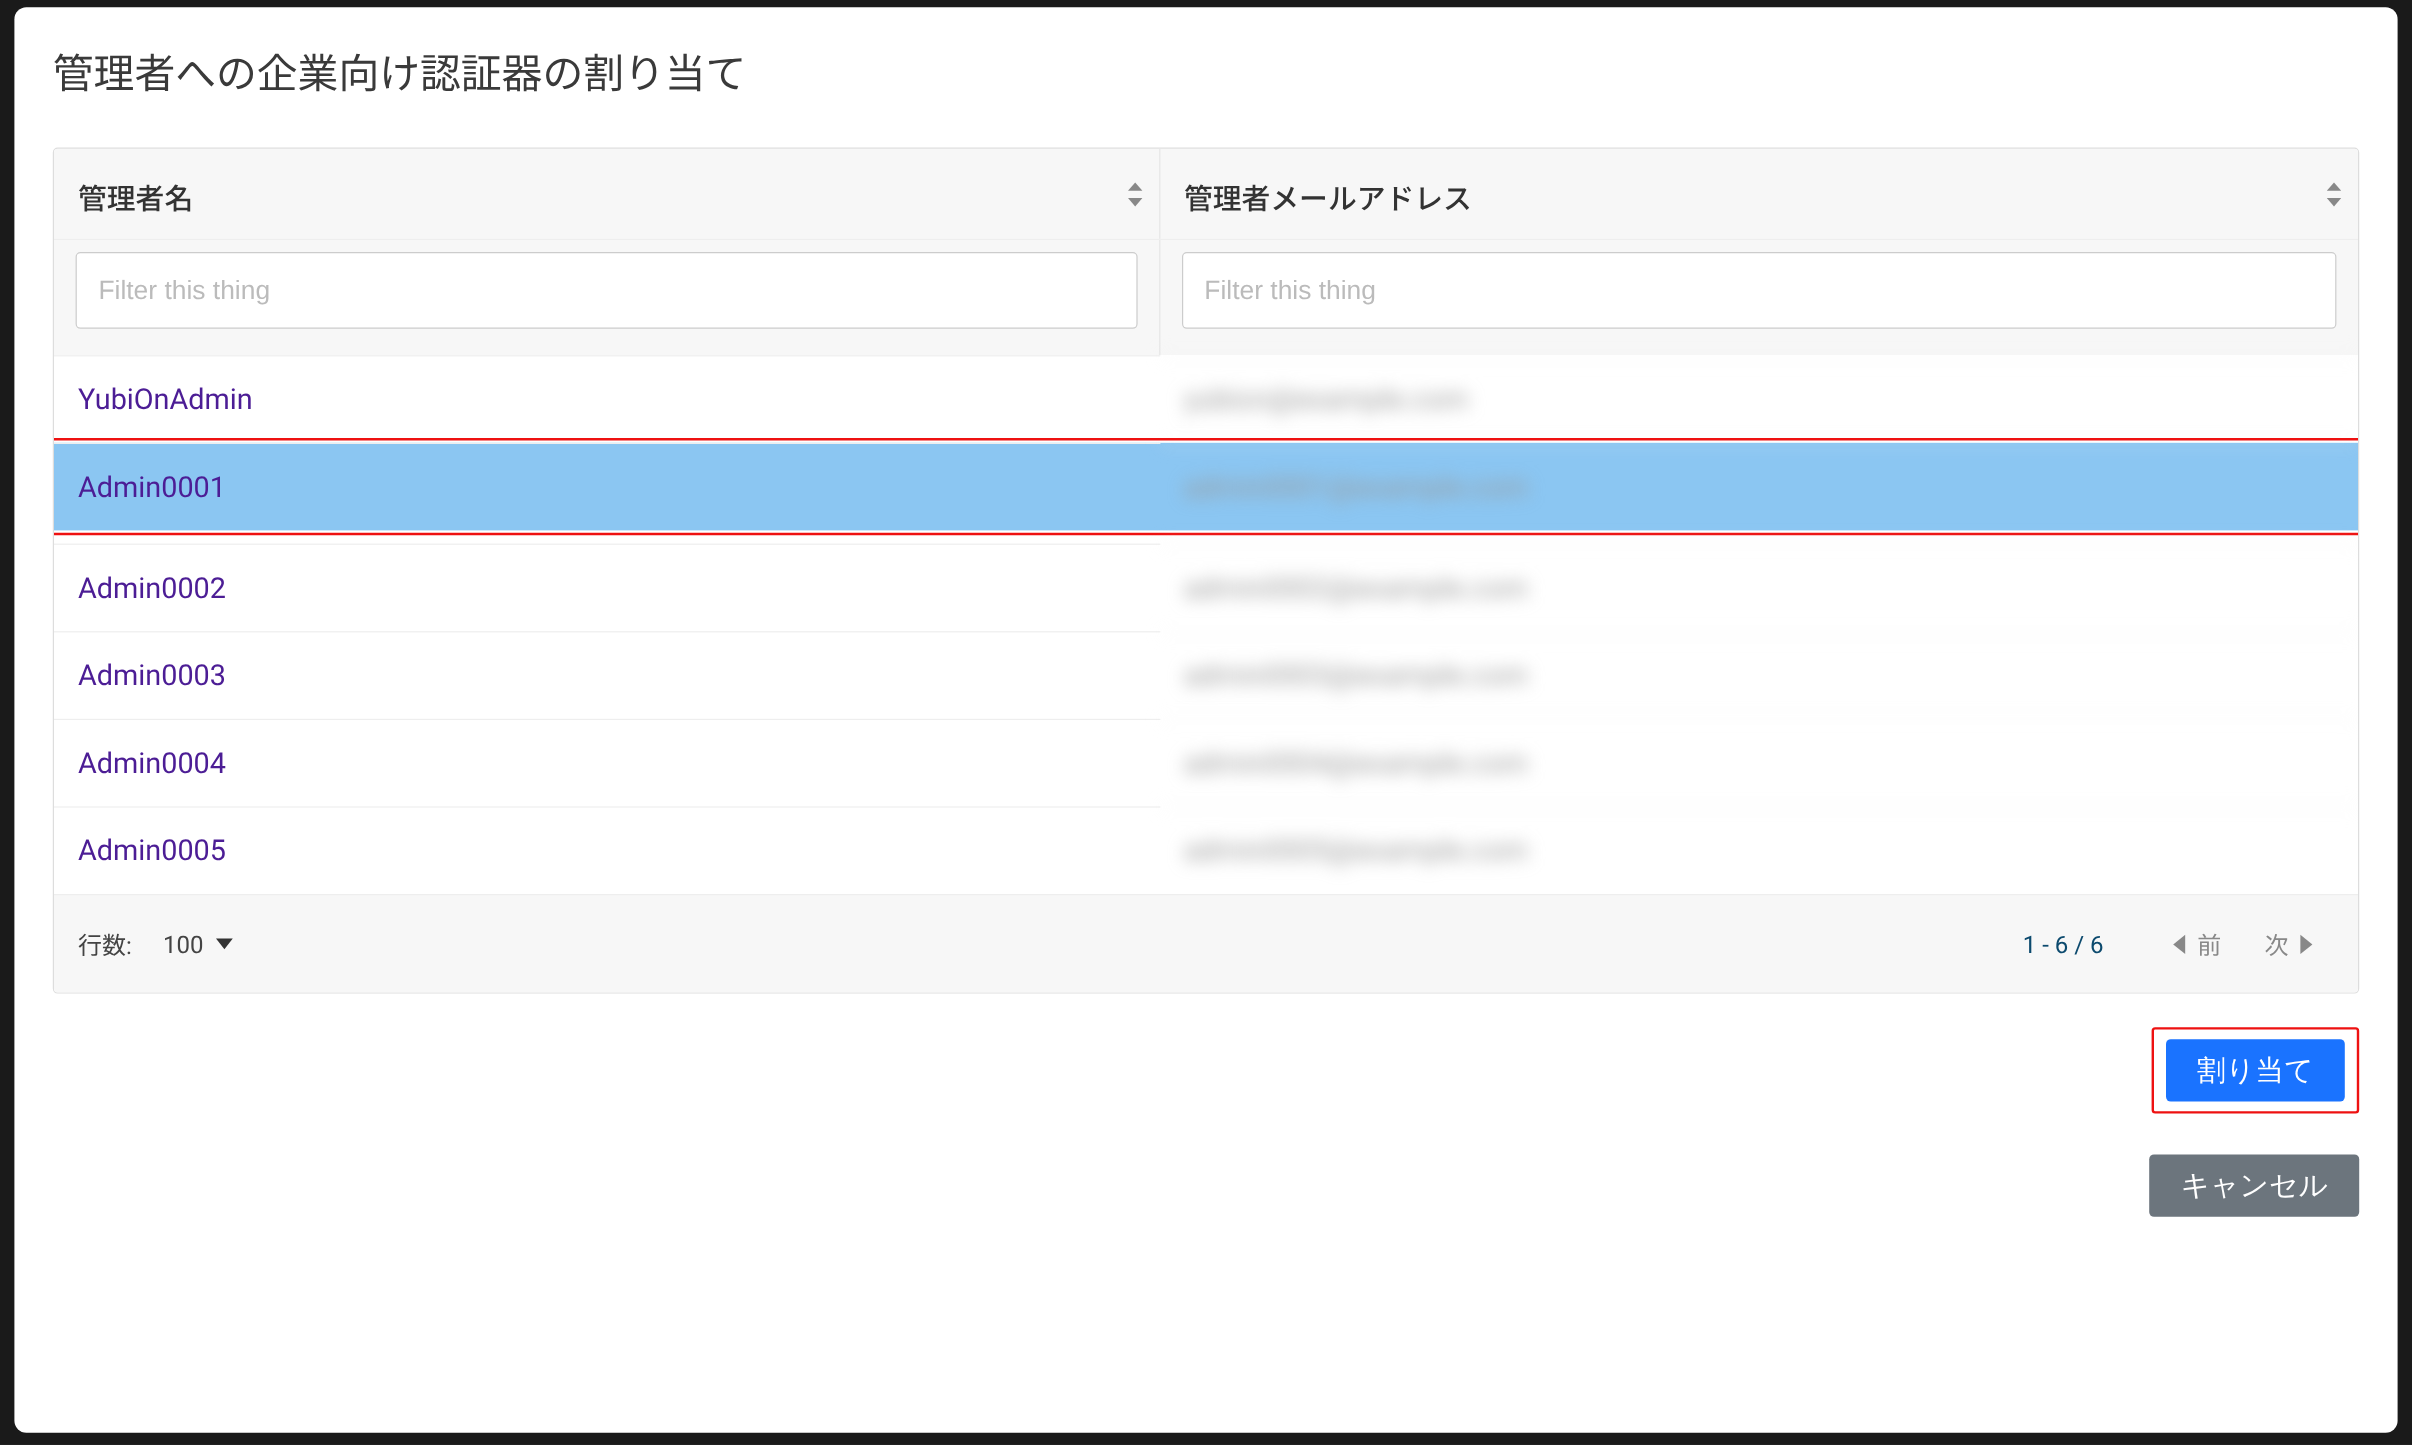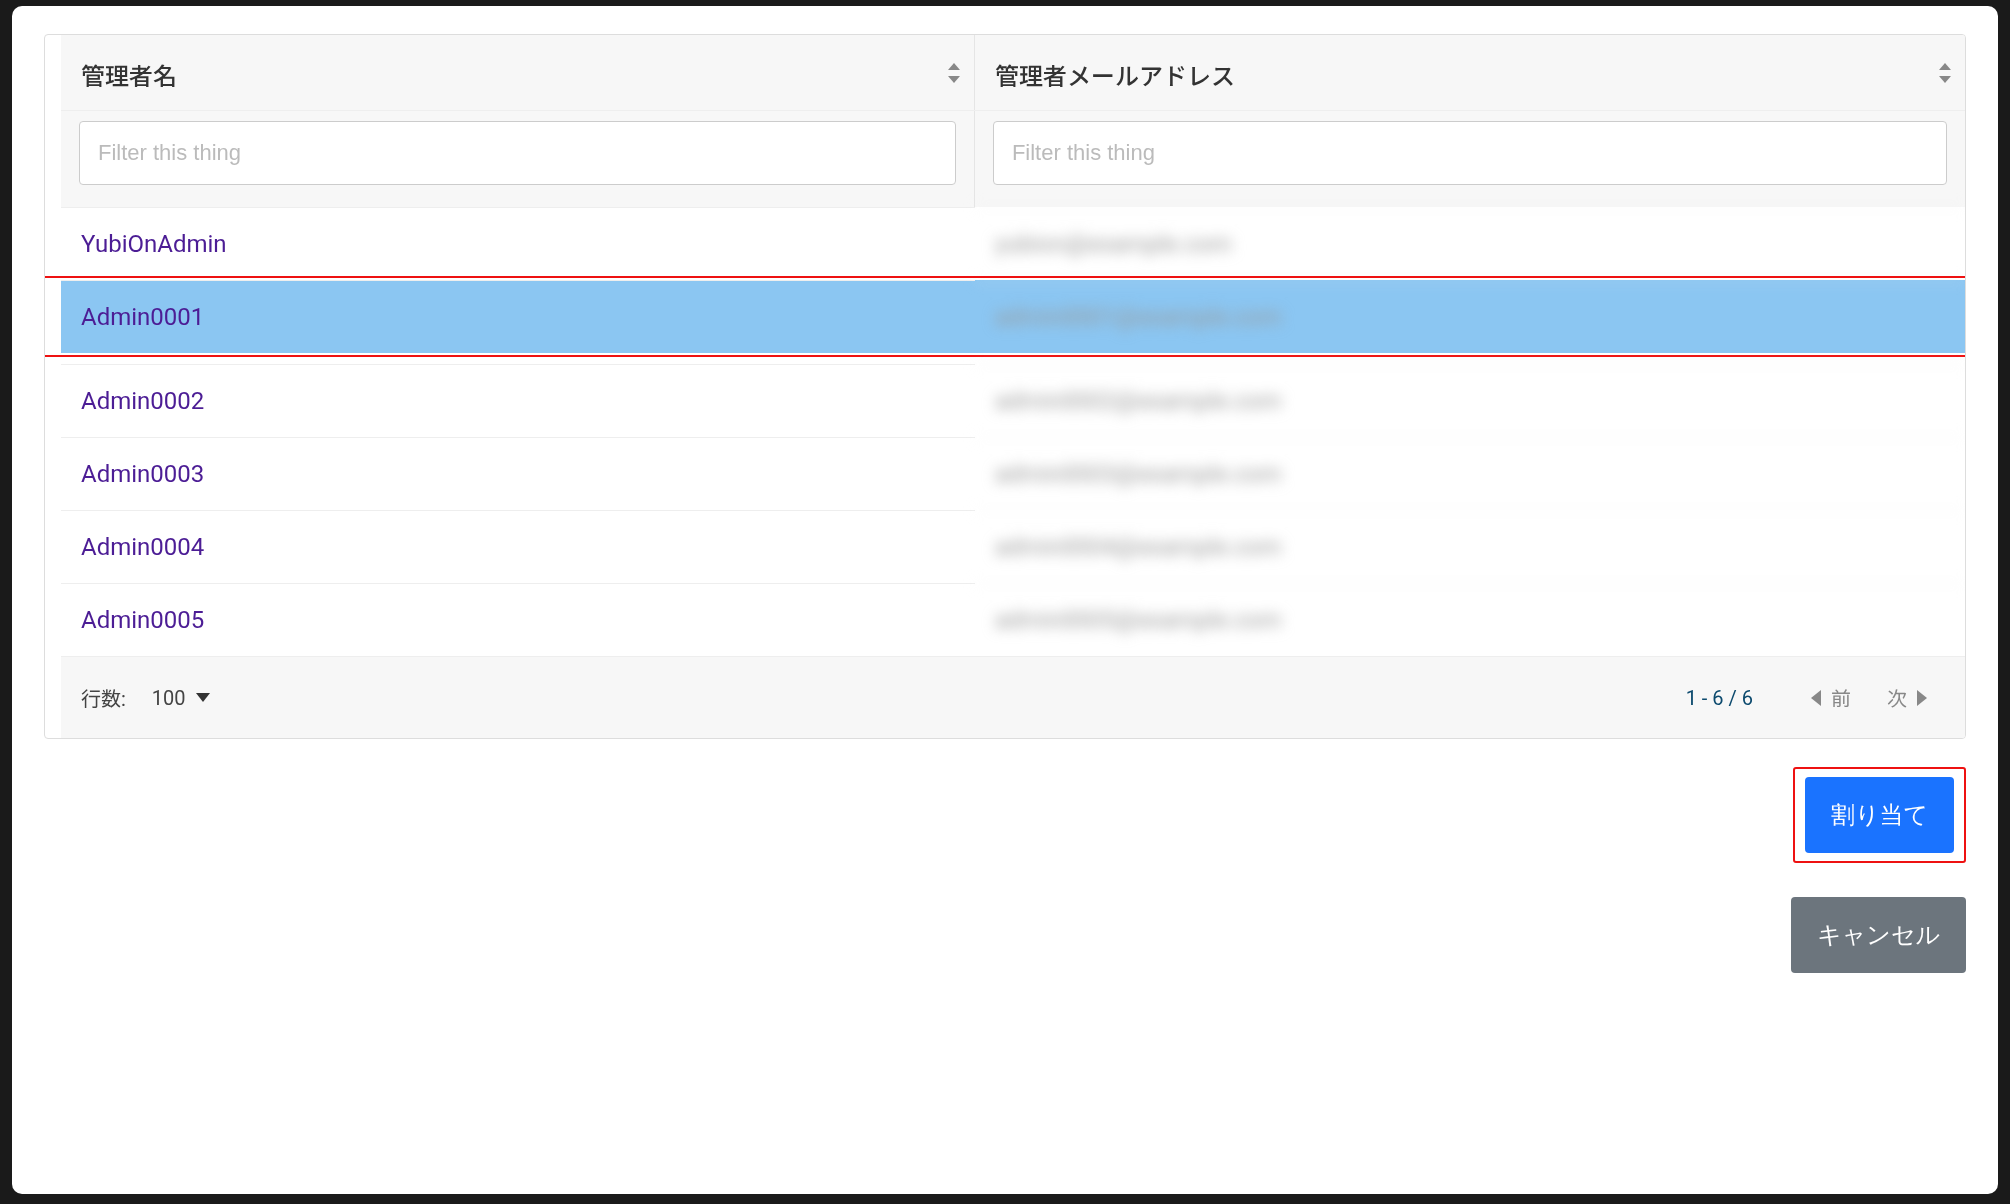--- a/index.html
+++ b/index.html
@@ -7,21 +7,21 @@
   .modal {
     position:absolute; left:12px; top:6px; right:12px; bottom:10px;
     background:#fff; border-radius:10px; 
     padding: 28px 32px 30px 32px;
     display:flex; flex-direction:column;
   }
   .title {
     font-size:34px; color:#3a3a3a; font-weight:400; margin-bottom:40px;
   }
   .table-wrap {
-    border:1px solid #ddd; border-radius:4px; overflow:hidden;padding-left:16px;
+    border:1px solid #ddd; border-radius:4px; overflow:hidden;
   }
   .thead {
     display:flex; background:#f7f7f7; 
   }
   .th {
     padding:22px 20px 18px 20px; font-size:24px; color:#333; font-weight:500;
     border-right:1px solid #e5e5e5; position:relative;
   }
   .th:last-child { border-right:none; }
   .col-name { width:48%; }
@@ -80,31 +80,32 @@
   .tri-left { border-right:10px solid #888;}
   .tri-right{ border-left:10px solid #888;}
 
   .actions { display:flex; justify-content:flex-end; margin-top:28px; gap:0; flex-direction:column; align-items:flex-end;}
   .assign-wrap {
     border:2px solid #e11; border-radius:3px; padding:8px 10px; display:inline-block;
     margin-bottom:34px;
   }
   .btn {
     display:inline-flex; align-items:center; justify-content:center;
-    border-radius:4px; font-size:24px; padding:22px 26px; cursor:pointer;
+    border-radius:4px; font-size:24px; padding:10px 26px; cursor:pointer;
     border:none;
   }
   .btn-primary { background:#1a73ff; color:#fff; }
   .btn-secondary { background:#6c757d; color:#fff; }
 
 </style>
 </head>
 <body>
 
 <div class="modal">
+  <div class="title">管理者への企業向け認証器の割り当て</div>
 
   <div class="table-wrap">
 
     <div class="thead">
       <div class="th col-name">
         <span>管理者名</span>
         <span class="sort-icon"></span>
       </div>
       <div class="th col-email">
         <span>管理者メールアドレス</span>

